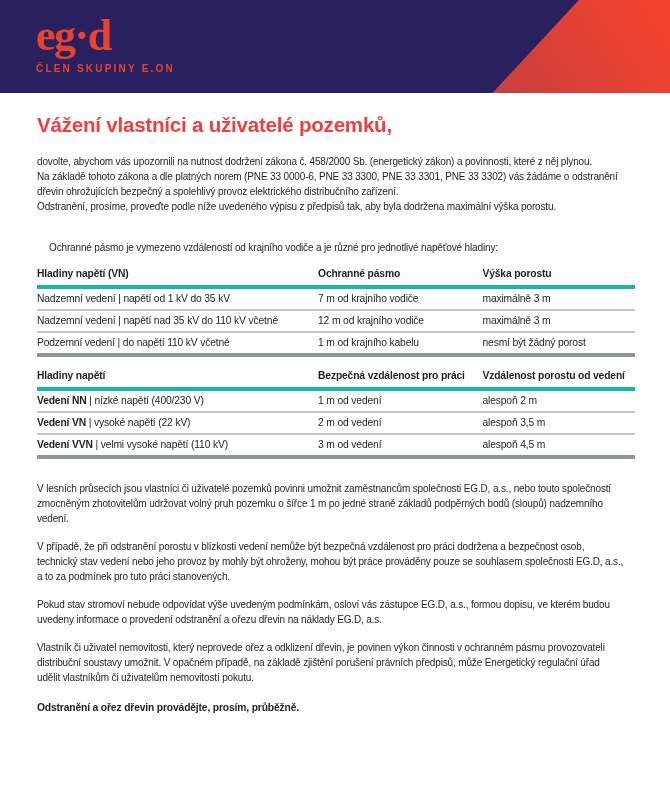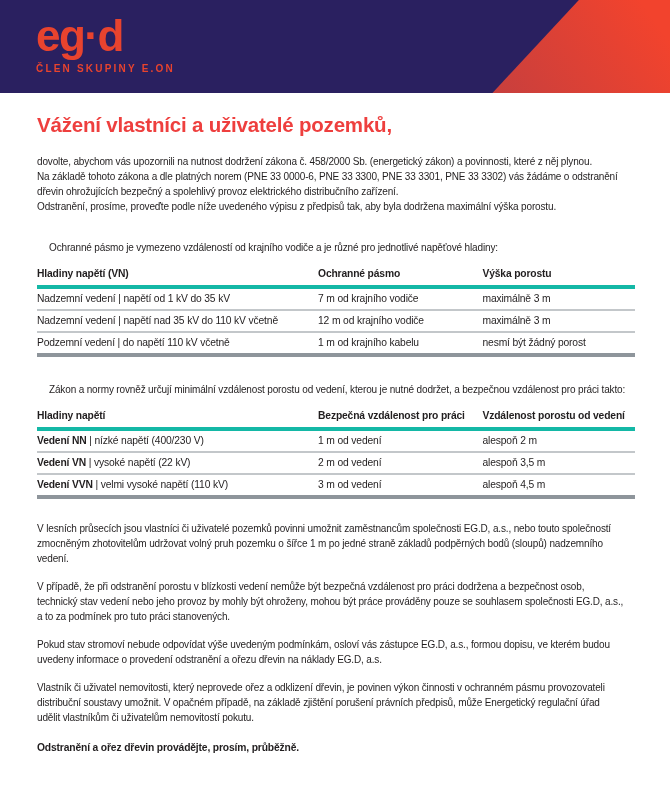--- a/index.html
+++ b/index.html
@@ -20,21 +20,21 @@
     overflow: hidden;
   }
   .header-accent {
     position: absolute; inset: 0;
     background: linear-gradient(55deg, #6e3160 8%, #b13d46 52%, #f2432d 96%);
     clip-path: polygon(86.4% 0, 100% 0, 100% 100%, 73.5% 100%);
   }
   .logo-wrap { position: absolute; left: 36px; top: 14px; }
   .logo {
     color: #e8432e;
-    font-family: Liberation Sans, sans-serif;
+    font-family: Liberation Serif, serif;
     font-weight: bold;
     font-size: 44px;
     line-height: 1.0;
     letter-spacing: -1.5px;
   }
   .brand-subline {
     margin-top: 5px;
     color: #e8432e;
     font-weight: bold;
     font-size: 10px;
@@ -161,21 +161,20 @@
         <td>maximálně 3 m</td>
       </tr>
       <tr class="last">
         <td>Podzemní vedení | do napětí 110 kV včetně</td>
         <td>1 m od krajního kabelu</td>
         <td>nesmí být žádný porost</td>
       </tr>
     </tbody>
   </table>
 
-  <p class="section-intro si-2">Zákon a normy rovněž určují minimální vzdálenost porostu od vedení, kterou je nutné dodržet, a bezpečnou vzdálenost pro práci takto:</p>
 
   <table class="data">
     <colgroup>
         <col class="c1">
         <col class="c2">
         <col class="c3">
       </colgroup>
     <thead>
       <tr>
         <th>Hladiny napětí</th>

